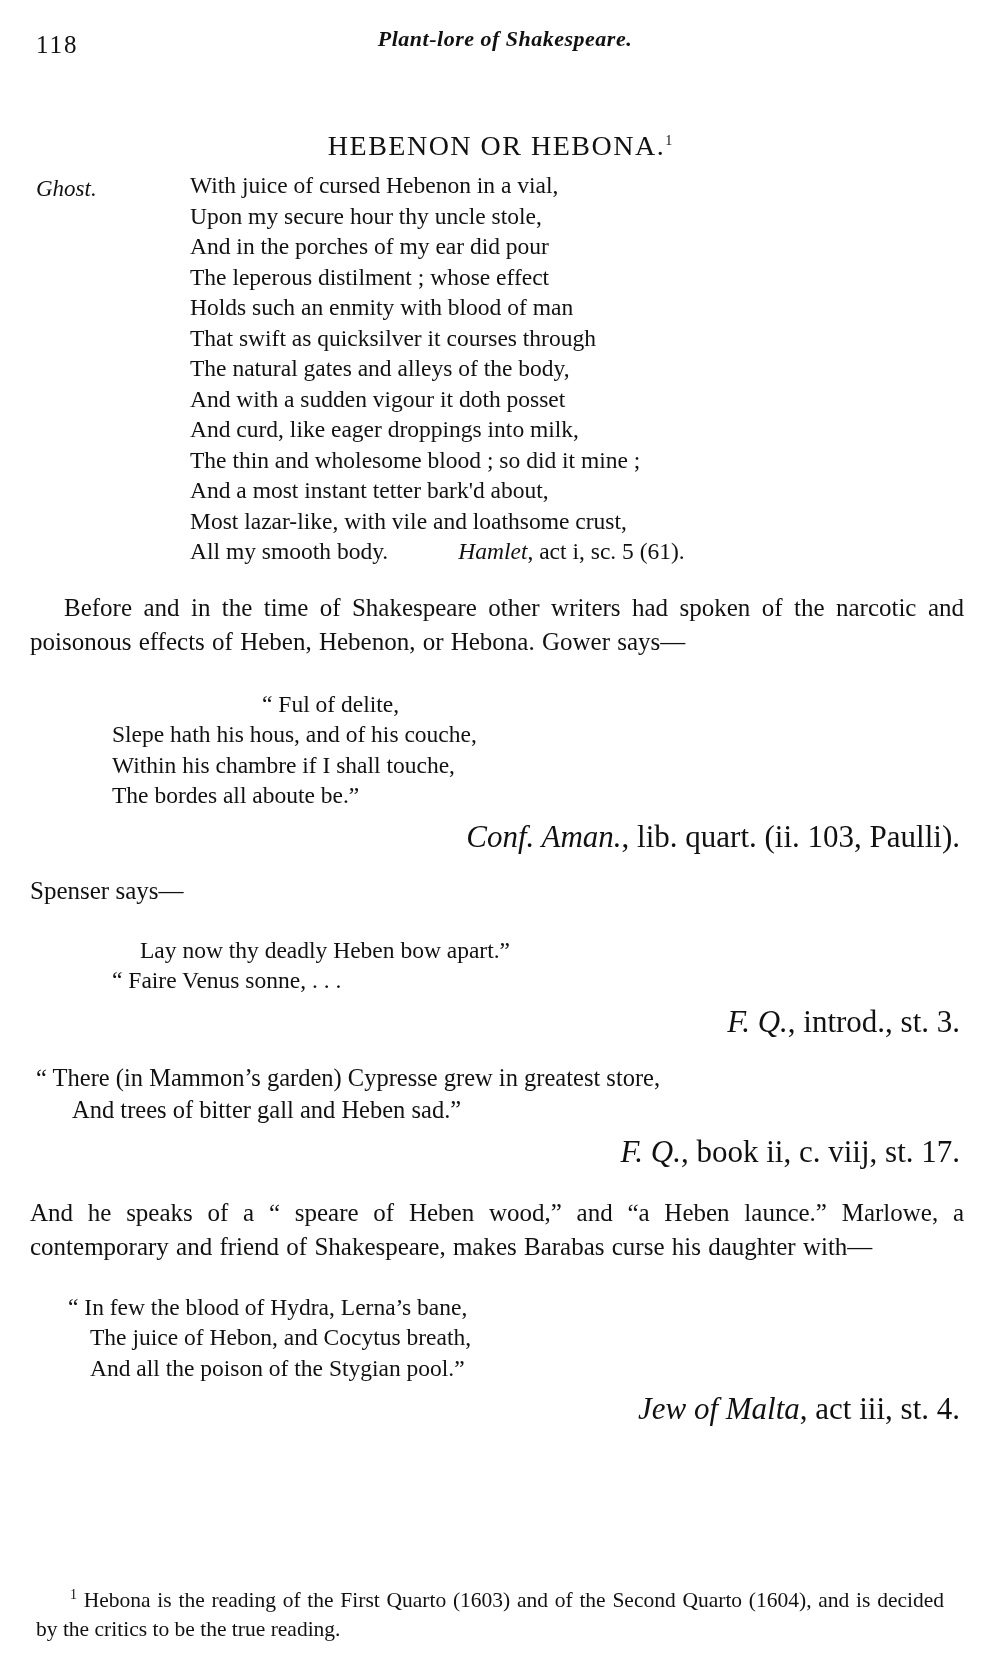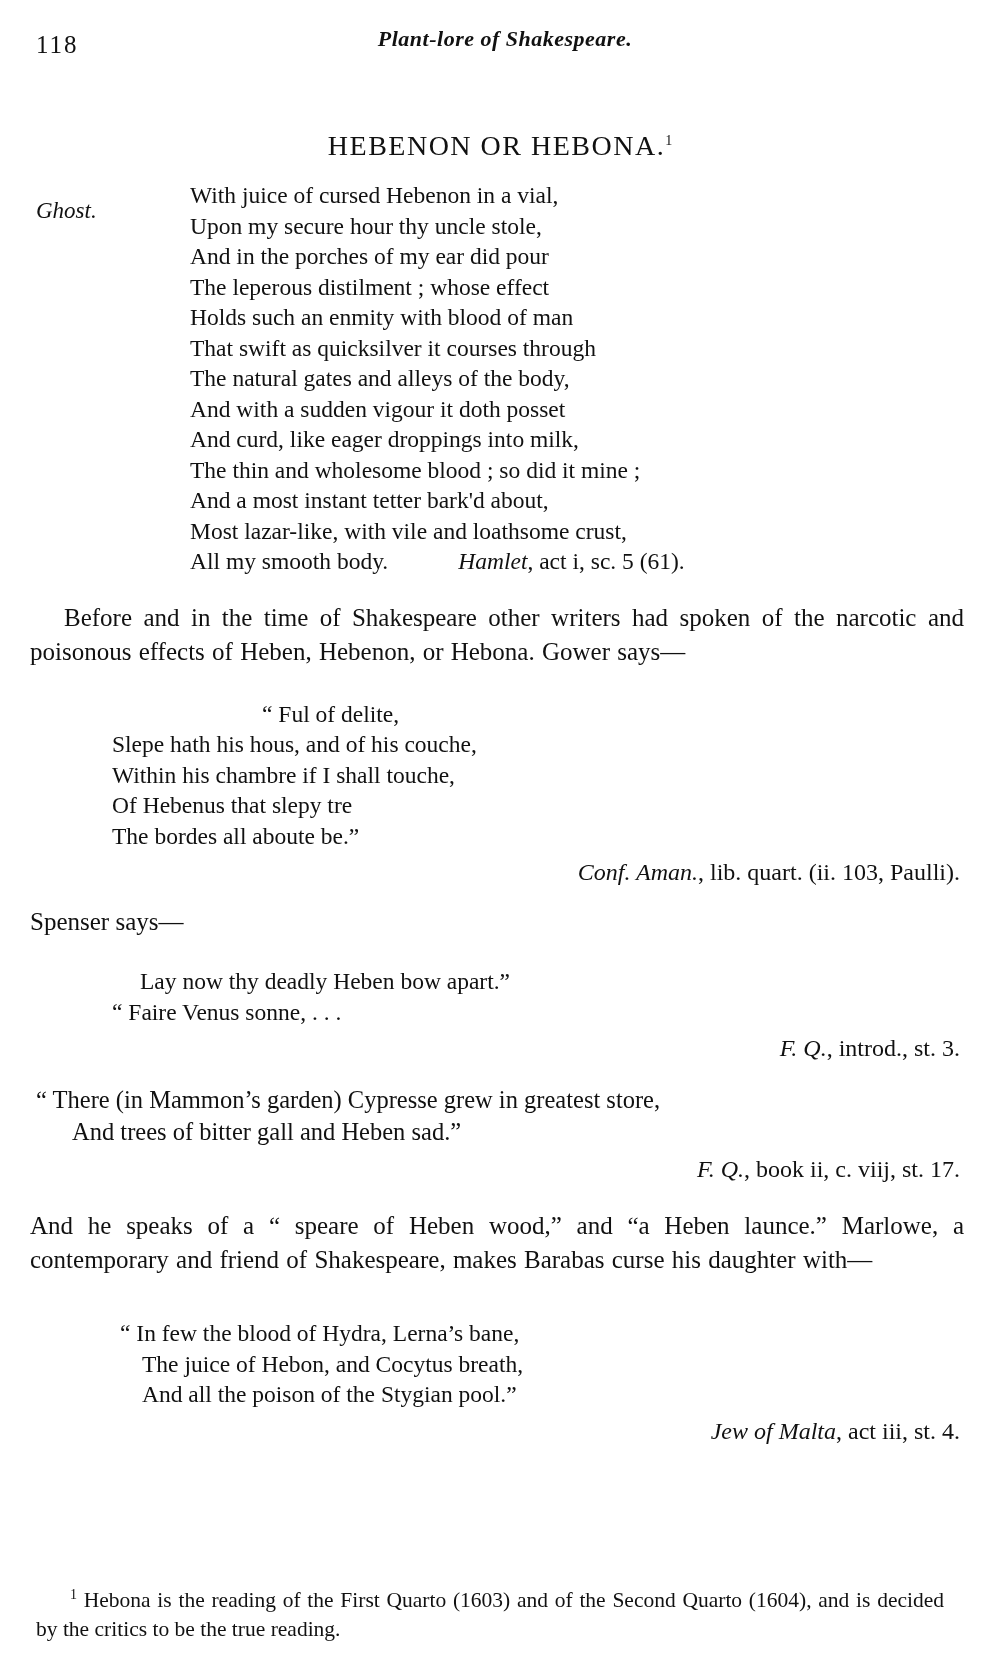--- a/index.html
+++ b/index.html
@@ -48,38 +48,38 @@
     font-size: 22px;
     letter-spacing: 0.5px;
     padding-left: 10px;
   }
 
   
   .section-heading {
     text-align: center;
     font-size: 28px;
     letter-spacing: 1.5px;
-    margin: 58px 0 18px 0;
+    margin: 58px 0 8px 0;
   }
   .section-heading sup {
     font-size: 14px;
     vertical-align: super;
     letter-spacing: 0;
   }
 
   
   .verse-block {
     position: relative;
     font-size: 23.5px;
     line-height: 30.5px;
   }
   .speaker {
     position: absolute;
     left: 36px;
-    top: 16px;
+    top: 4px;
     font-style: italic;
     font-size: 23px;
   }
   .verse-lines {
     margin-left: 190px;
   }
   .verse-lines .ln {
     white-space: pre;
   }
   .cite-inline {
@@ -129,21 +129,21 @@
   .quote-prose {
     font-size: 24.5px;
     line-height: 32px;
     margin: 22px 36px 0 36px;
   }
   .quote-prose .ln2 {
     padding-left: 36px;
   }
 
   .attrib {
-    font-size: 24px;
+    font-size: 31px;
     text-align: right;
     margin: 8px 40px 0 0;
     white-space: nowrap;
   }
   .attrib .it {
     font-style: italic;
   }
 
   .spenser-lead {
     font-size: 25px;
@@ -201,42 +201,41 @@
       <div class="line-with-cite"><span>All my smooth body.</span><span class="cite-gap"></span><span class="cite-inline">Hamlet</span><span class="cite-tail">, act i, sc. 5 (61).</span></div>
     </div>
   </div>
 
   <p class="para">Before and in the time of Shakespeare other writers had spoken of the narcotic and poisonous effects of Heben, Hebenon, or Hebona.   Gower says—</p>
 
   <div class="quote-verse">
     <div class="ln first">“ Ful of delite,</div>
     <div class="ln">Slepe hath his hous, and of his couche,</div>
     <div class="ln">Within his chambre if I shall touche,</div>
-    <div class="ln">Of Hebenus that slepy tre</div>
     <div class="ln">The bordes all aboute be.”</div>
   </div>
   <div class="attrib"><span class="it">Conf. Aman.</span><span>, lib. quart. (ii. 103, Paulli).</span></div>
 
   <div class="spenser-lead">Spenser says—</div>
 
   <div class="quote-verse spenser">
     <div class="ln" style="padding-left:28px">Lay now thy deadly Heben bow apart.”</div>
     <div class="ln first" style="padding-left:0">“ Faire Venus sonne, . . .</div>
   </div>
   <div class="attrib"><span class="it">F. Q.</span><span>, introd., st. 3.</span></div>
 
   <div class="quote-prose">
     <div>“ There (in Mammon’s garden) Cypresse grew in greatest store,</div>
     <div class="ln2">And trees of bitter gall and Heben sad.”</div>
   </div>
   <div class="attrib"><span class="it">F. Q.</span><span>, book ii, c. viij, st. 17.</span></div>
 
   <p class="para noindent" style="margin-top:26px">And he speaks of a “ speare of Heben wood,” and “a Heben launce.”   Marlowe, a contemporary and friend of Shakespeare, makes Barabas curse his daughter with—</p>
 
-  <div class="quote-verse" style="padding-left:120px; margin-top:41px">
+  <div class="quote-verse" style="padding-left:68px; margin-top:28px">
     <div class="ln">“ In few the blood of Hydra, Lerna’s bane,</div>
     <div class="ln" style="padding-left:22px">The juice of Hebon, and Cocytus breath,</div>
     <div class="ln" style="padding-left:22px">And all the poison of the Stygian pool.”</div>
   </div>
   <div class="attrib"><span class="it">Jew of Malta</span><span>, act iii, st. 4.</span></div>
 
   <div class="footnote">
     <span class="fn-indent"></span><sup>1</sup> <span>Hebona is the reading of the First Quarto (1603) and of the Second Quarto (1604), and is decided by the critics to be the true reading.</span>
   </div>
 

